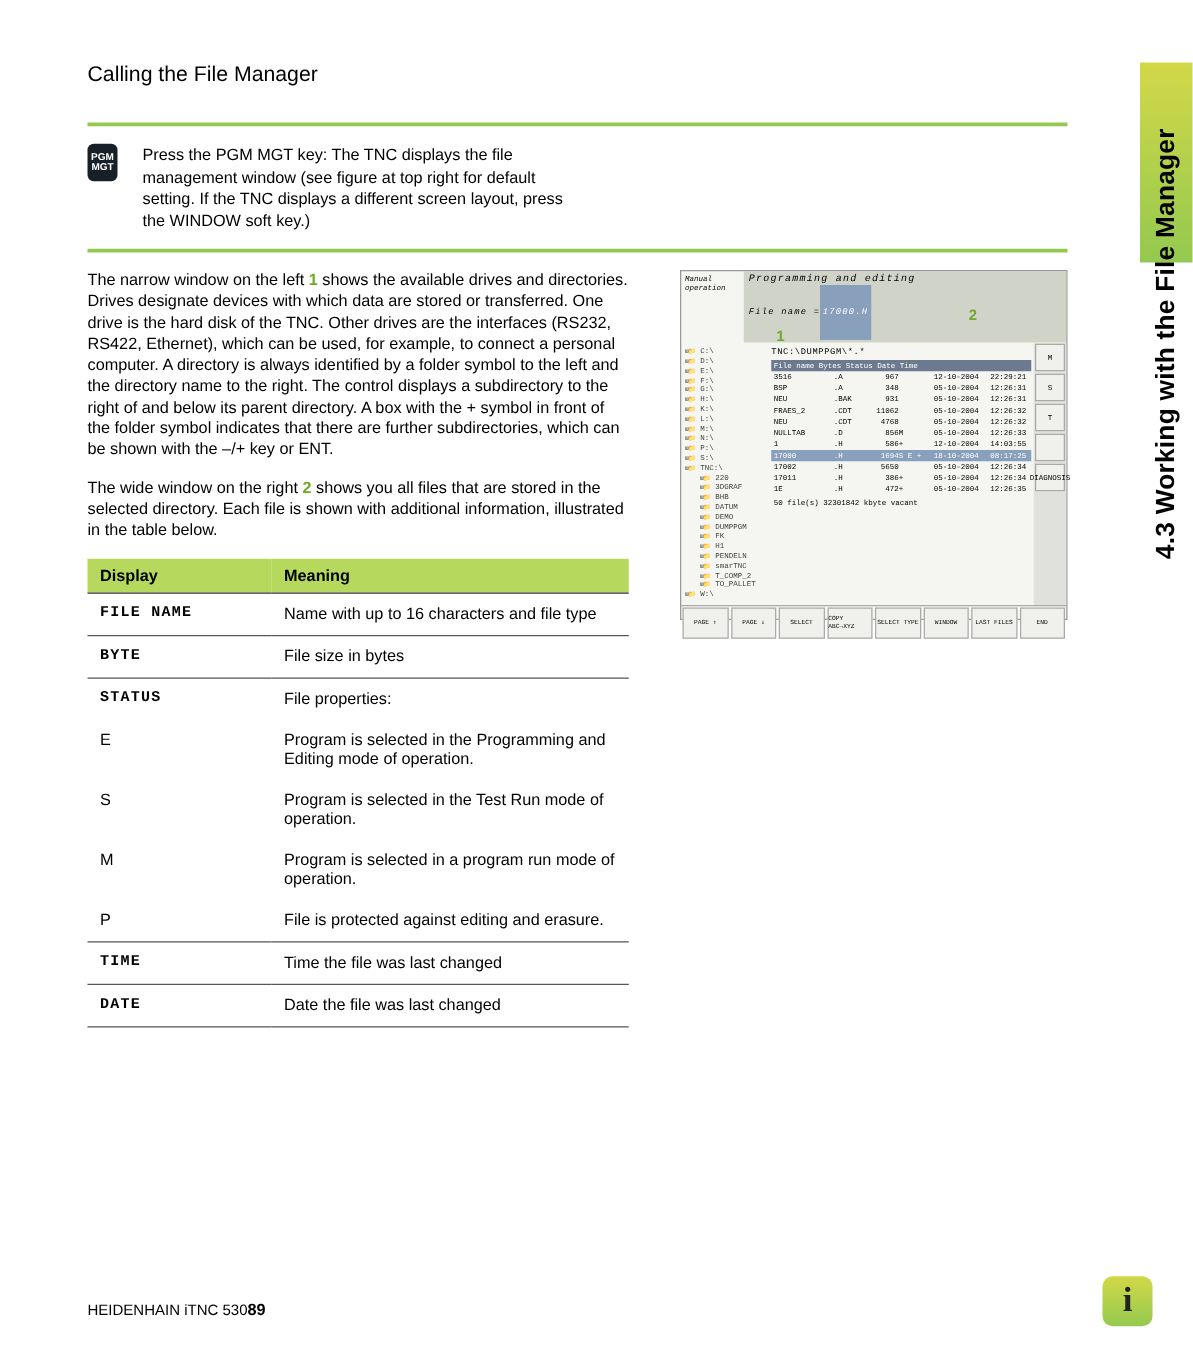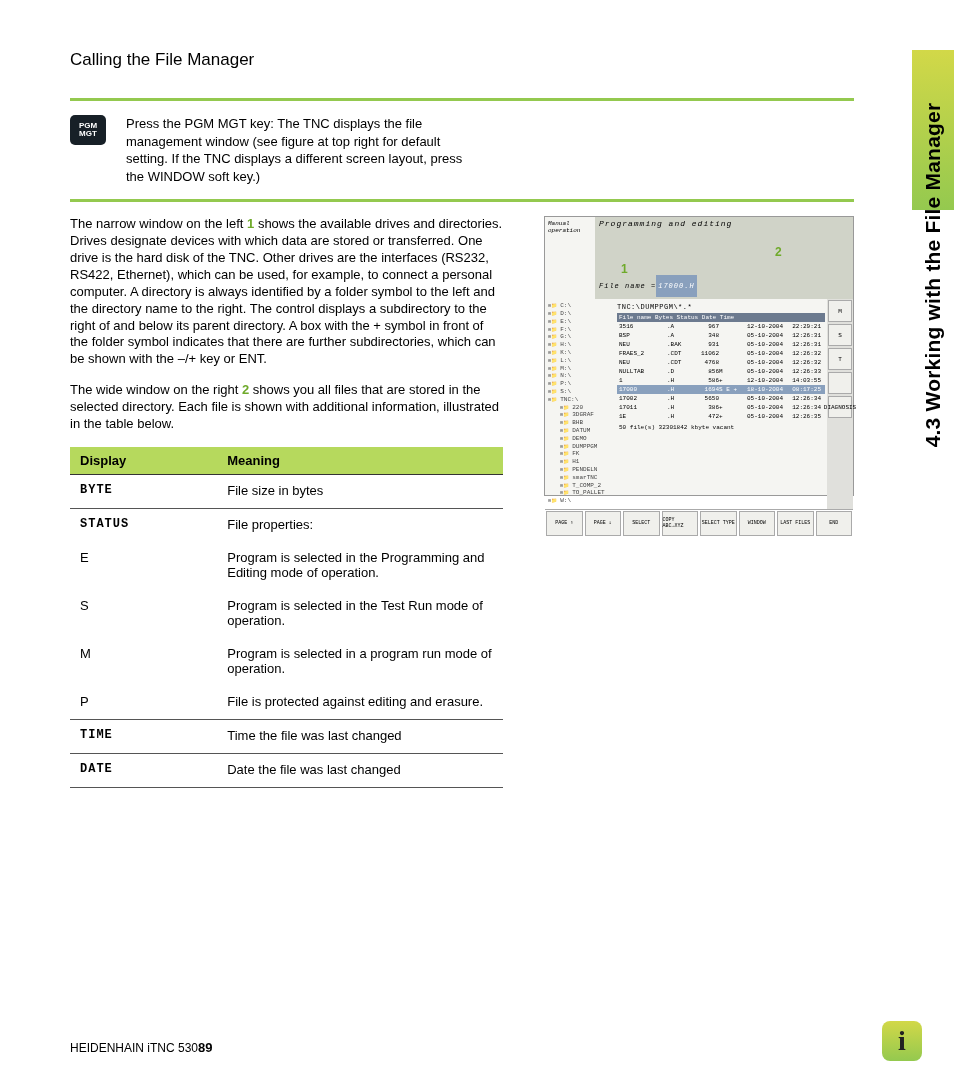--- a/index.html
+++ b/index.html
@@ -5,38 +5,38 @@
   * { box-sizing: border-box; margin: 0; padding: 0; }
   body { font-family: Arial, Helvetica, sans-serif; background: #fff; width: 954px; height: 1091px; position: relative; overflow: hidden; }
   .page { position: relative; width: 100%; height: 100%; padding: 50px 100px 0 70px; }
   .side-tab { position: absolute; right: 0; top: 50px; width: 42px; height: 450px; }
   .side-tab .gradient { position: absolute; top: 0; right: 0; width: 42px; height: 160px; background: linear-gradient(to bottom, #d2d848, #94c94f); }
   .side-tab .text { position: absolute; top: 0; right: 0; width: 42px; height: 450px; display: flex; align-items: center; justify-content: center; }
   .side-tab .text span { transform: rotate(-90deg); white-space: nowrap; font-weight: bold; font-size: 21px; letter-spacing: 0.2px; }
   h2 { font-size: 17px; font-weight: normal; margin-bottom: 28px; }
   .greenbar { height: 3px; background: #94c94f; }
   .intro-block { display: flex; gap: 20px; padding: 14px 0; align-items: flex-start; }
-  .pgm-key { width: 36px; height: 30px; background: #172027; color: #fff; border-radius: 5px; font-size: 8px; font-weight: bold; display: flex; flex-direction: column; align-items: center; justify-content: center; line-height: 1; padding: 3px; }
+  .pgm-key { width: 24px; height: 30px; background: #172027; color: #fff; border-radius: 5px; font-size: 8px; font-weight: bold; display: flex; flex-direction: column; align-items: center; justify-content: center; line-height: 1; padding: 3px; }
   .intro-text { font-size: 13px; line-height: 1.35; max-width: 340px; }
   .content-columns { display: flex; gap: 41px; margin-top: 14px; }
   .left-col { width: 445px; }
   .right-col { width: 310px; }
   .body-text { font-size: 13px; line-height: 1.3; margin-bottom: 14px; }
   .marker { color: #6faa2b; font-weight: bold; }
   table.disp { width: 100%; border-collapse: collapse; font-size: 13px; }
   table.disp thead th { background: #b6d95d; text-align: left; padding: 6px 10px; font-size: 13px; font-weight: bold; border-bottom: 1px solid #333; }
   table.disp td { padding: 8px 10px 10px 10px; vertical-align: top; border-bottom: 1px solid #555; }
   table.disp tr.no-border td { border-bottom: none; }
   .mono { font-family: "Courier New", monospace; font-size: 12px; font-weight: bold; letter-spacing: 1px; }
   .screenshot { border: 1px solid #999; width: 310px; height: 280px; background: #f5f5f2; font-family: "Courier New", monospace; font-size: 6px; position: relative; }
   .ss-top { display:flex;font-style:italic; }
   .ss-top-left { width:50px; padding:3px; font-size:6px;}
   .ss-top-right { flex:1; background:#d0d3c8; padding:2px 4px; font-size:8px; letter-spacing:1px;}
   .ss-top-right .fn { font-size:7px; letter-spacing:1px;}
-  .ss-fname { background:#89a0bd; color:#fff; padding:7px 2px; display:inline-block;margin-top:47px;}
+  .ss-fname { background:#89a0bd; color:#fff; padding:18px 2px; display:inline-block;}
   .ss-body { display:flex; height: 210px;}
   .ss-left { width:70px; padding:3px; font-size:6px; line-height:1.3;}
   .ss-dir { color:#444; }
   .ss-dir::before { content:"⊞📁 "; font-size:5px;}
   .ss-sub { padding-left:12px;}
   .ss-main { flex:1; padding:2px; font-size:6px; position:relative;}
   .ss-path { font-size:7px; letter-spacing:0.5px; margin:2px 0;}
   .ss-header-row { background:#6c7a8f; color:#fff; padding:1px 2px; font-size:6px;}
   .ss-row { display:flex; padding:1px 2px; font-size:6px; white-space:nowrap;}
   .ss-row.sel { background:#89a0bd; color:#fff;}
@@ -87,20 +87,24 @@
       </p>
 
       <table class="disp">
         <thead>
           <tr>
             <th style="width:34%;">Display</th>
             <th>Meaning</th>
           </tr>
         </thead>
         <tbody id="table-body">
+            <tr>
+              <td class="mono">FILE NAME</td>
+              <td>Name with up to 16 characters and file type</td>
+            </tr>
             <tr>
               <td class="mono">BYTE</td>
               <td>File size in bytes</td>
             </tr>
             <tr class="no-border">
               <td class="mono">STATUS</td>
               <td>File properties:</td>
             </tr>
             <tr class="no-border">
               <td>E</td>

